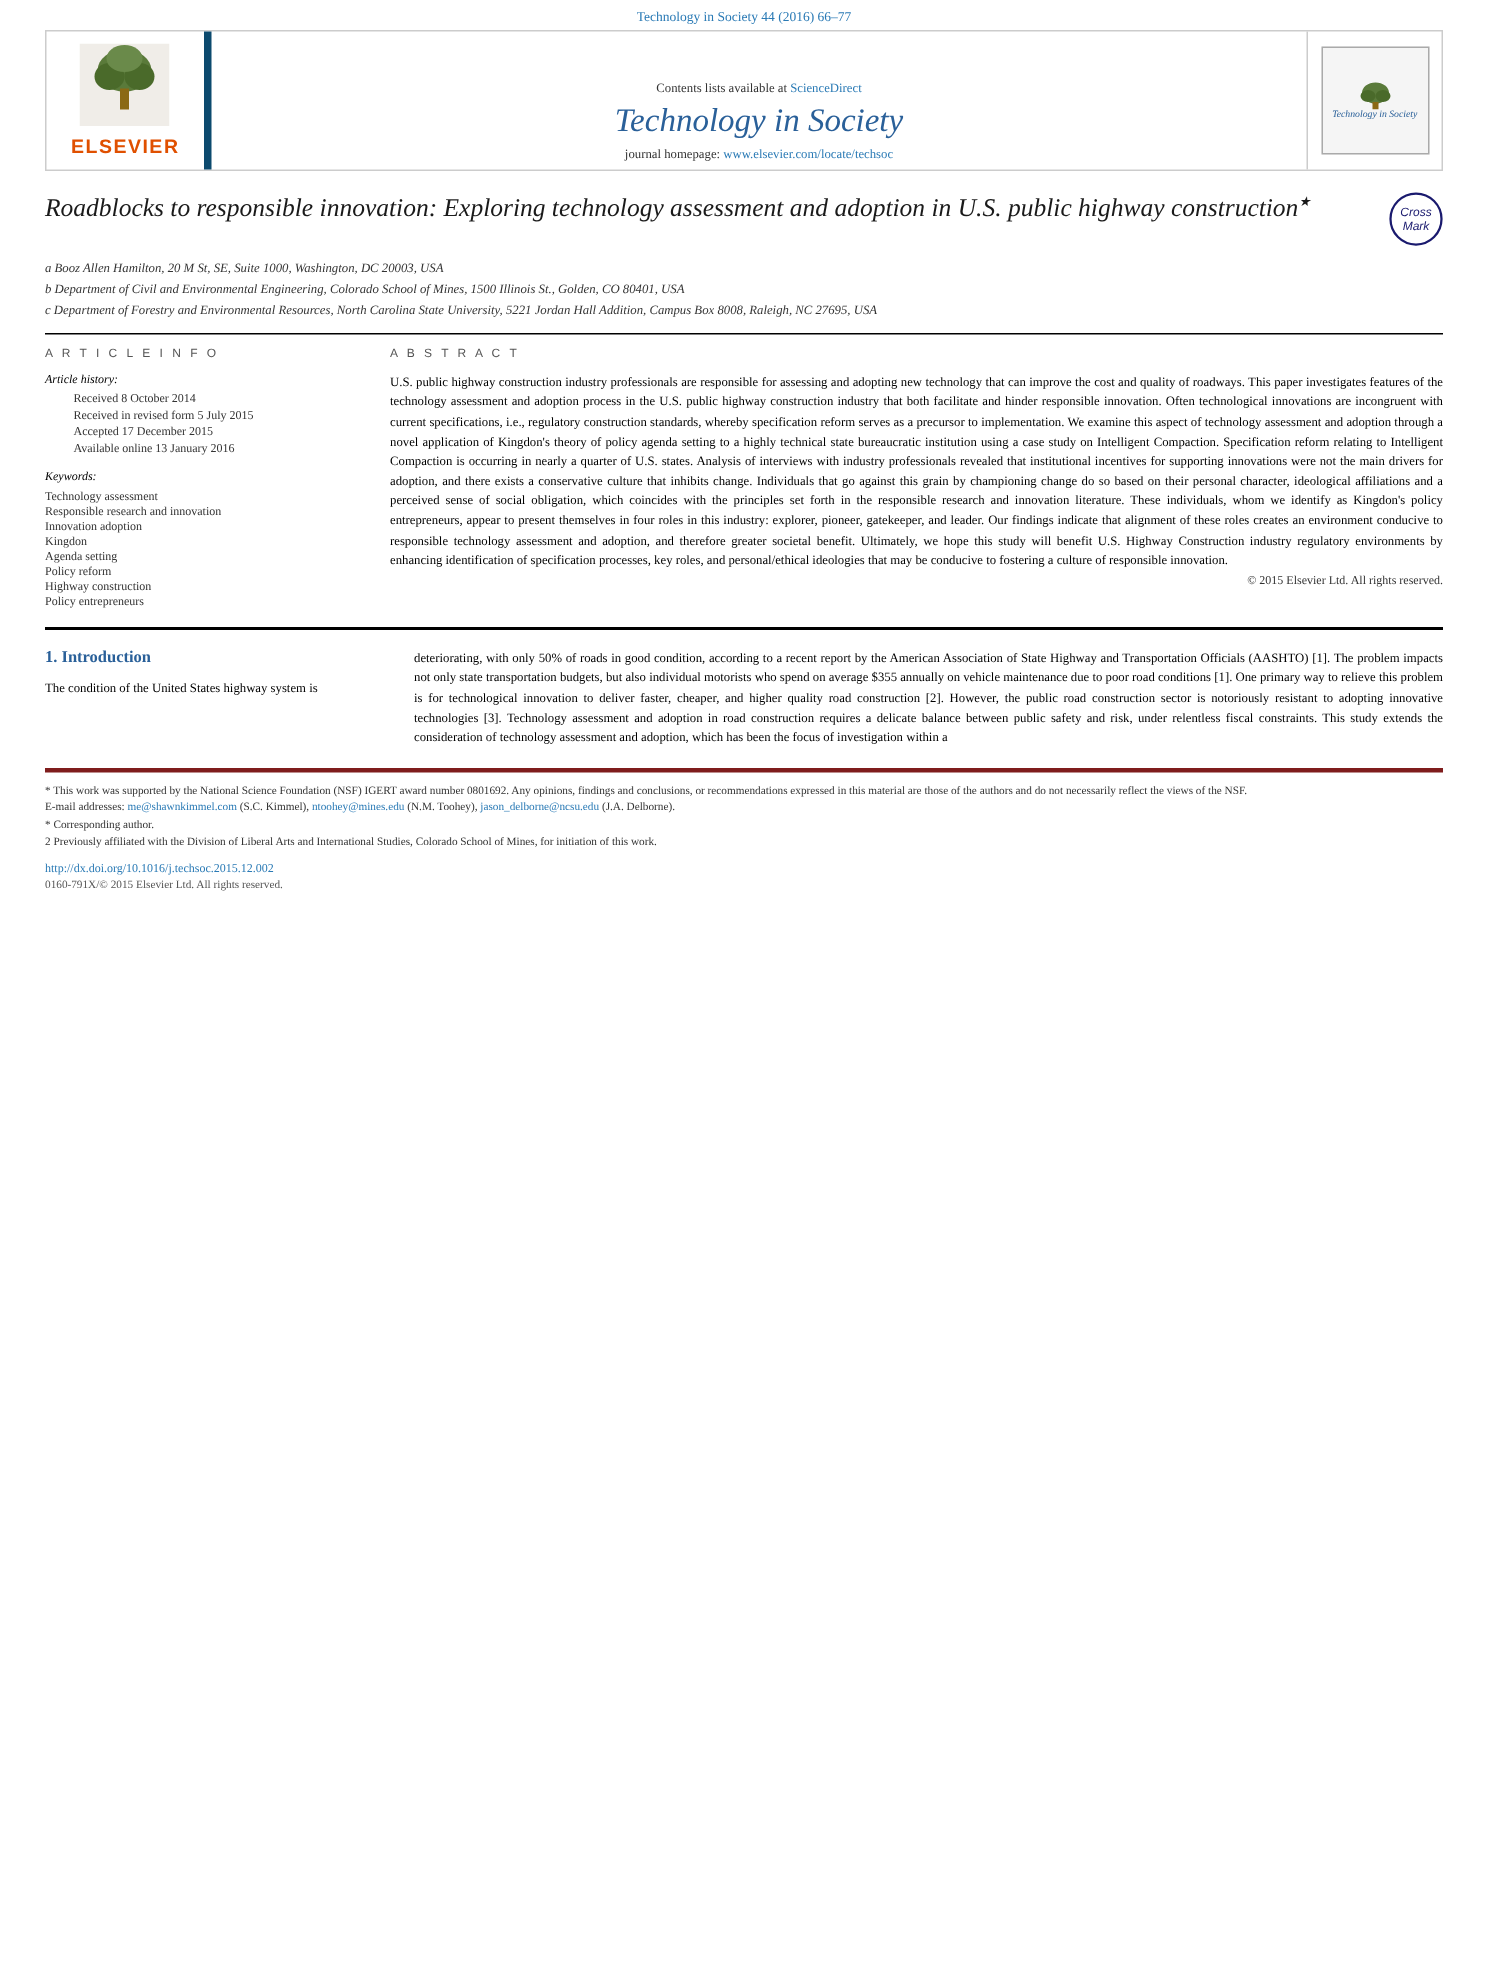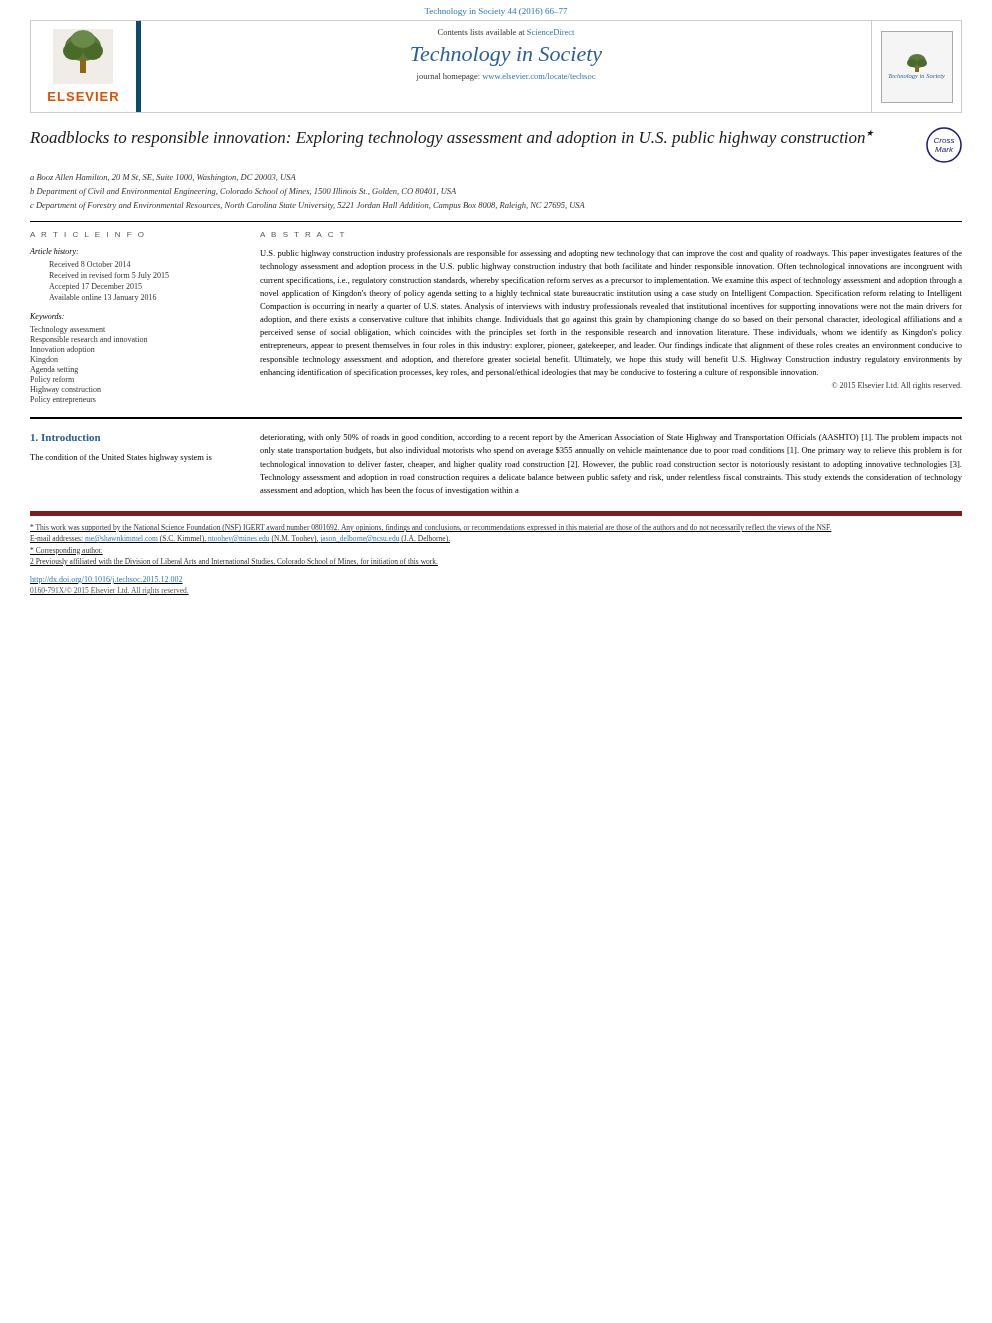--- a/index.html
+++ b/index.html
@@ -51,21 +51,21 @@
       letter-spacing: 1px;
       margin-top: 3px;
       font-family: Arial, sans-serif;
     }
 
     .header-center {
       flex: 1;
       display: flex;
       flex-direction: column;
       align-items: center;
-      justify-content: flex-start;
+      justify-content: flex-end;
       padding: 6px 20px;
     }
 
     .contents-line {
       font-size: 8.5px;
       color: #333;
       margin-bottom: 4px;
     }
 
     .contents-line a, .journal-homepage a {
@@ -235,21 +235,21 @@
     }
 
     hr.bottom-divider {
       border: none;
       border-top: 2px solid #000;
       margin: 12px 0;
     }
 
     .body-section {
       display: flex;
-      gap: 20px;
+      gap: 36px;
       margin-top: 4px;
     }
 
     .body-left {
       width: 210px;
       flex-shrink: 0;
     }
 
     .body-right {
       flex: 1;
@@ -263,24 +263,23 @@
     }
 
     .body-text {
       font-size: 8.5px;
       line-height: 1.55;
       color: #000;
       text-align: justify;
     }
 
     .footnote-section {
-      border-top: 5px solid #7f1d1d;
+      border-top: 3px solid #7f1d1d;
       margin-top: 14px;
       padding-top: 6px;
-      text-decoration: underline;
     }
 
     .footnote-text {
       font-size: 7.5px;
       line-height: 1.5;
       color: #333;
     }
 
     .footnote-link {
       color: #2a7ab5;

